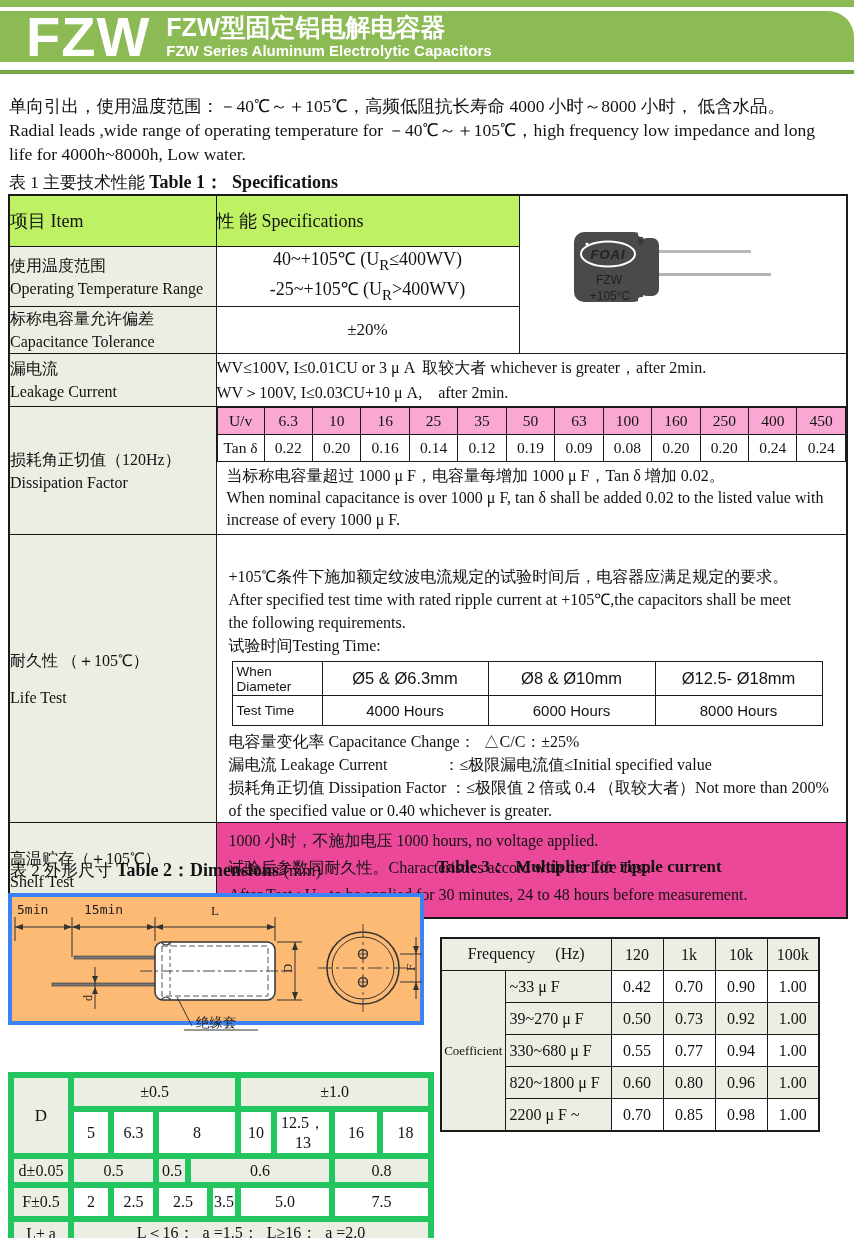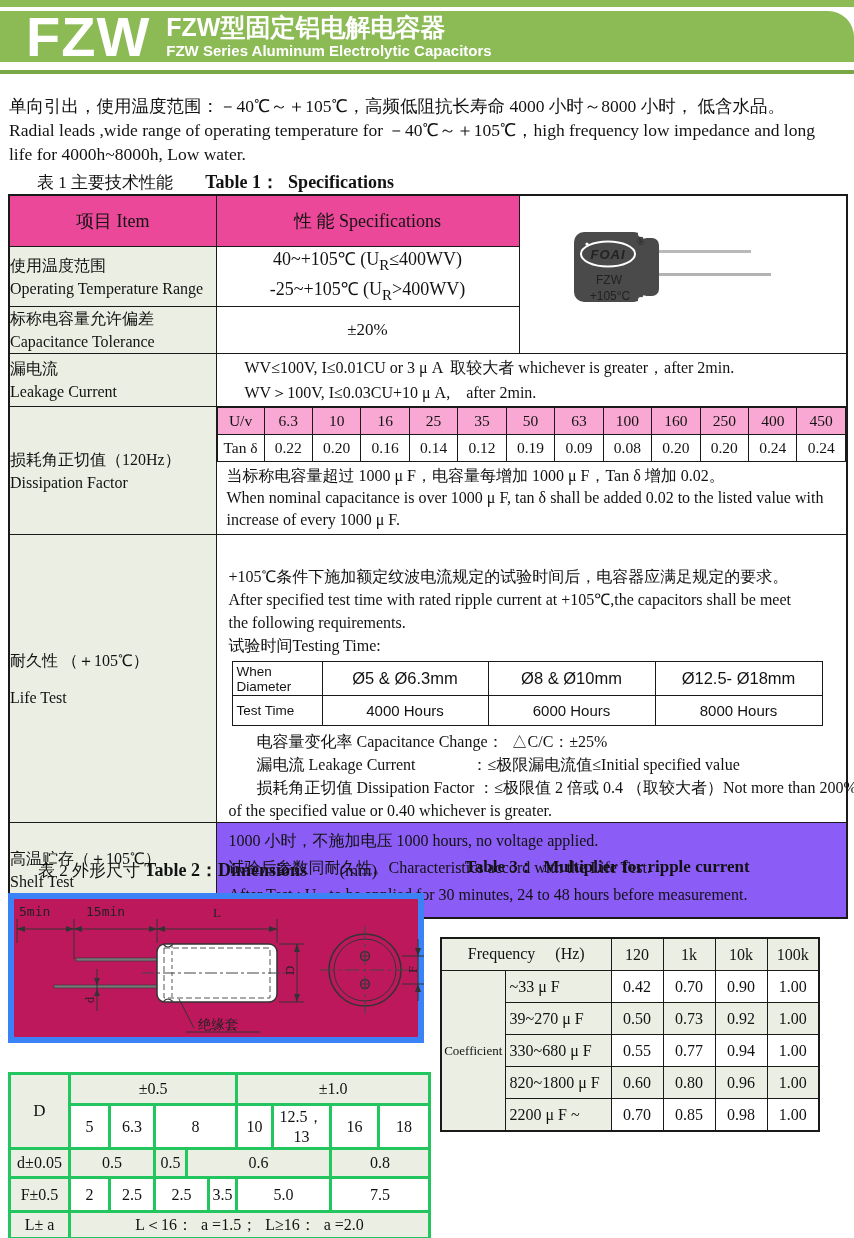--- a/index.html
+++ b/index.html
@@ -1,18 +1,18 @@
 <!DOCTYPE html>
 <html><head>
 <meta charset="utf-8">
 <style>
   html,body{margin:0;padding:0;background:#fff;}
   .page{position:relative;width:854px;height:1238px;background:#fff;overflow:hidden;
         font-family:"Liberation Serif",serif;color:#121212;padding-left:40px;}
-  .pre{white-space:pre;margin-left:28px;}
+  .pre{white-space:pre;}
 
   
   .top-strip{position:absolute;left:0;top:0;width:854px;height:7px;background:#8CBA55;}
   .banner{position:absolute;left:0;top:11px;width:854px;height:51px;background:#8CBA55;
           border-radius:0 26px 0 0;display:flex;align-items:center;color:#fff;
           font-family:"Liberation Sans",sans-serif;}
   .series-big{font-size:56px;font-weight:bold;margin-left:26px;line-height:44px;letter-spacing:1px;}
   .banner-titles{margin-left:16px;display:flex;flex-direction:column;justify-content:center;}
   .banner-zh{font-size:25px;font-weight:bold;line-height:29px;}
   .banner-en{font-size:15px;font-weight:bold;line-height:18px;}
@@ -23,59 +23,59 @@
 
   
   .t1-caption{position:absolute;left:9px;top:170px;font-size:17px;}
   .cap-bold{font-weight:bold;font-size:18px;}
 
   
   table.spec{position:absolute;left:8px;top:194px;width:838px;border-collapse:collapse;
              table-layout:fixed;border:2px solid #1a1a1a;font-size:16px;}
   table.spec td{border:1px solid #1a1a1a;vertical-align:middle;padding:0;}
   .cell-label{background:#EBEFE3;padding:2px 10px;line-height:23px;font-size:16px;}
-  .hdr-cell{background:#ec4899;text-align:center;font-size:18px;}
+  .hdr-cell{background:#bef264;font-size:18px;}
   .spec-center{text-align:center;font-size:18px;line-height:24px;}
   .pad-left{padding:3px 12px;line-height:25px;}
   .photo-cell{background:#fff;position:relative;}
   .photo-cell svg{position:absolute;left:0;top:0;}
 
   table.inner-d{width:100%;border-collapse:collapse;table-layout:fixed;}
   table.inner-d td{border:1px solid #1a1a1a;text-align:center;height:26px;font-size:15.5px;}
   .uv-row td{background:#f9a8d4;}
   .d-notes{padding:3px 10px;font-size:16px;line-height:22px;}
 
   .life-cell{padding:6px 0 0 12px !important;vertical-align:top !important;}
   .life-line{font-size:16px;line-height:23px;}
   table.inner-l{border-collapse:collapse;table-layout:fixed;width:590px;margin:4px 0 4px 3px;
                 font-family:"Liberation Sans",sans-serif;}
   table.inner-l td{border:1px solid #1a1a1a;text-align:center;background:#fff;}
   .inner-l-lab{font-size:13.5px;text-align:left !important;padding-left:4px !important;}
-  .shelf-cell{background:#8b5cf6;padding:4px 12px !important;}
+  .shelf-cell{background:#ec4899;padding:4px 12px !important;}
   .shelf-line{font-size:16px;line-height:27px;}
 
   
   .t2-caption{position:absolute;left:10px;top:858px;font-size:17px;}
-  .drawing{position:absolute;left:8px;top:893px;width:416px;height:150px;border:6px solid #3b82f6;
-           box-sizing:border-box;background:#be185d;}
+  .drawing{position:absolute;left:8px;top:893px;width:416px;height:132px;border:4px solid #3b82f6;
+           box-sizing:border-box;background:#fdba74;}
   .t3-caption{position:absolute;left:437px;top:856px;width:400px;}
   .t3-zh{font-size:16px;line-height:21px;}
   .t3-en{font-size:17px;font-weight:bold;line-height:21px;}
   .t3-sub{font-size:16px;line-height:20px;}
 
   table.t3{position:absolute;left:440px;top:937px;width:378px;border-collapse:collapse;
            border:2px solid #1a1a1a;table-layout:fixed;font-size:16px;text-align:center;}
   table.t3 td{border:1px solid #1a1a1a;height:29px;background:#fff;}
   .g{background:#EBEFE3 !important;}
   .t3-range{text-align:left;padding-left:4px;}
   .t3-coeff{font-size:13px;}
 
   table.dim{position:absolute;left:8px;top:1072px;width:420px;border-collapse:collapse;
             border:2px solid #1a1a1a;table-layout:fixed;font-size:16px;text-align:center;}
-  table.dim td{border:3px solid #22c55e;background:#fff;}
+  table.dim td{border:6px solid #22c55e;background:#fff;}
 
   svg text{fill:#222;}
 </style>
 </head>
 <body>
 
 <div class="page">
 
   <div class="top-strip"></div>
   <div class="banner">

